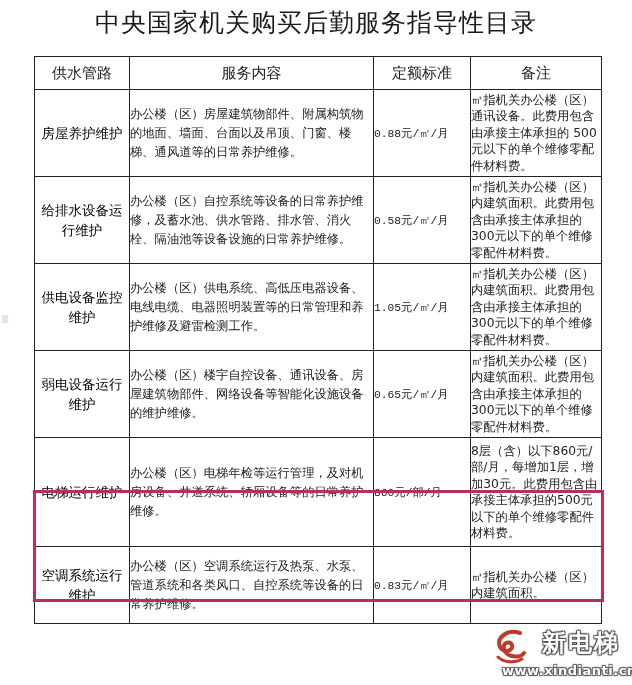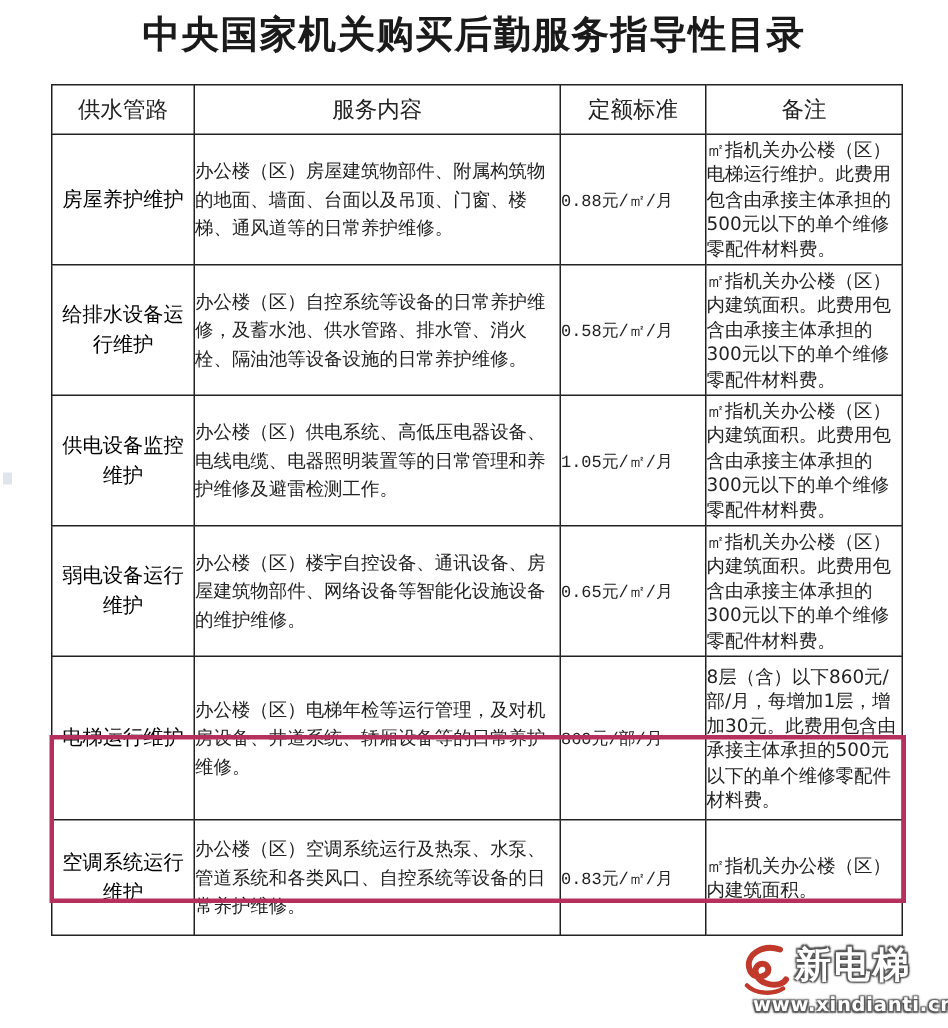--- a/index.html
+++ b/index.html
@@ -4,21 +4,21 @@
   <style>
     html, body { margin: 0; padding: 0; background: #ffffff; }
     body {
       width: 632px; height: 685px; position: relative; overflow: hidden;
       font-family: "DejaVu Sans", "Liberation Sans", sans-serif;
       color: #222222;
     }
     .title {
       position: absolute; left: 0; top: 6px; width: 632px; text-align: center;
       font-family: "DejaVu Serif", "Liberation Serif", serif;
-      font-size: 25px; font-weight: bold; letter-spacing: 1px; color: #1a1a1a;
+      font-size: 25px; font-weight: normal; letter-spacing: 1px; color: #1a1a1a;
     }
     table.catalog {
       position: absolute; left: 34px; top: 56px;
       border-collapse: collapse; table-layout: fixed;
       width: 567px;
     }
     table.catalog td, table.catalog th {
       border: 1.3px solid #222;
       padding: 0;
       vertical-align: middle;
@@ -55,21 +55,21 @@
       position: absolute; left: 33px; top: 490px; width: 565px; height: 106px;
       border: 3px solid #b5305c; pointer-events: none;
     }
     .watermark {
       position: absolute; left: 490px; top: 615px; width: 140px; height: 70px;
     }
     .wm-logo {
       position: absolute; left: 0px; top: 12px; width: 40px; height: 40px;
     }
     .wm-text {
-      position: absolute; left: 40px; top: 12px; font-size: 24px; font-weight: bold;
+      position: absolute; left: 52px; top: 12px; font-size: 24px; font-weight: bold;
       color: #ffffff; letter-spacing: 2px;
       text-shadow: 0 0 2px #555, 1px 1px 1px #555, -1px -1px 1px #555, 1px -1px 1px #555, -1px 1px 1px #555;
       text-align: center;
     }
     .wm-url {
       position: absolute; left: 0px; top: 48px; font-size: 13px; font-weight: bold;
       color: #ffffff; letter-spacing: 0.5px;
       text-shadow: 1px 1px 1px #555, -1px -1px 1px #555, 1px -1px 1px #555, -1px 1px 1px #555;
       margin-left: 12px;
     }
@@ -96,21 +96,21 @@
       <th>服务内容</th>
       <th>定额标准</th>
       <th>备注</th>
     </tr>
   </thead>
   <tbody>
     <tr class="r1">
       <td class="item">房屋养护维护</td>
       <td class="content">办公楼（区）房屋建筑物部件、附属构筑物的地面、墙面、台面以及吊顶、门窗、楼梯、通风道等的日常养护维修。</td>
       <td class="quota">0.88元/㎡/月</td>
-      <td class="note">㎡指机关办公楼（区）电梯运行维护。此费用包含由承接主体承担的 500元以下的单个维修零配件材料费。</td>
+      <td class="note">㎡指机关办公楼（区）通讯设备。此费用包含由承接主体承担的 500元以下的单个维修零配件材料费。</td>
     </tr>
     <tr class="r2">
       <td class="item">给排水设备运行维护</td>
       <td class="content">办公楼（区）自控系统等设备的日常养护维修，及蓄水池、供水管路、排水管、消火栓、隔油池等设备设施的日常养护维修。</td>
       <td class="quota">0.58元/㎡/月</td>
       <td class="note">㎡指机关办公楼（区）内建筑面积。此费用包含由承接主体承担的 300元以下的单个维修零配件材料费。</td>
     </tr>
     <tr class="r3">
       <td class="item">供电设备监控维护</td>
       <td class="content">办公楼（区）供电系统、高低压电器设备、电线电缆、电器照明装置等的日常管理和养护维修及避雷检测工作。</td>

